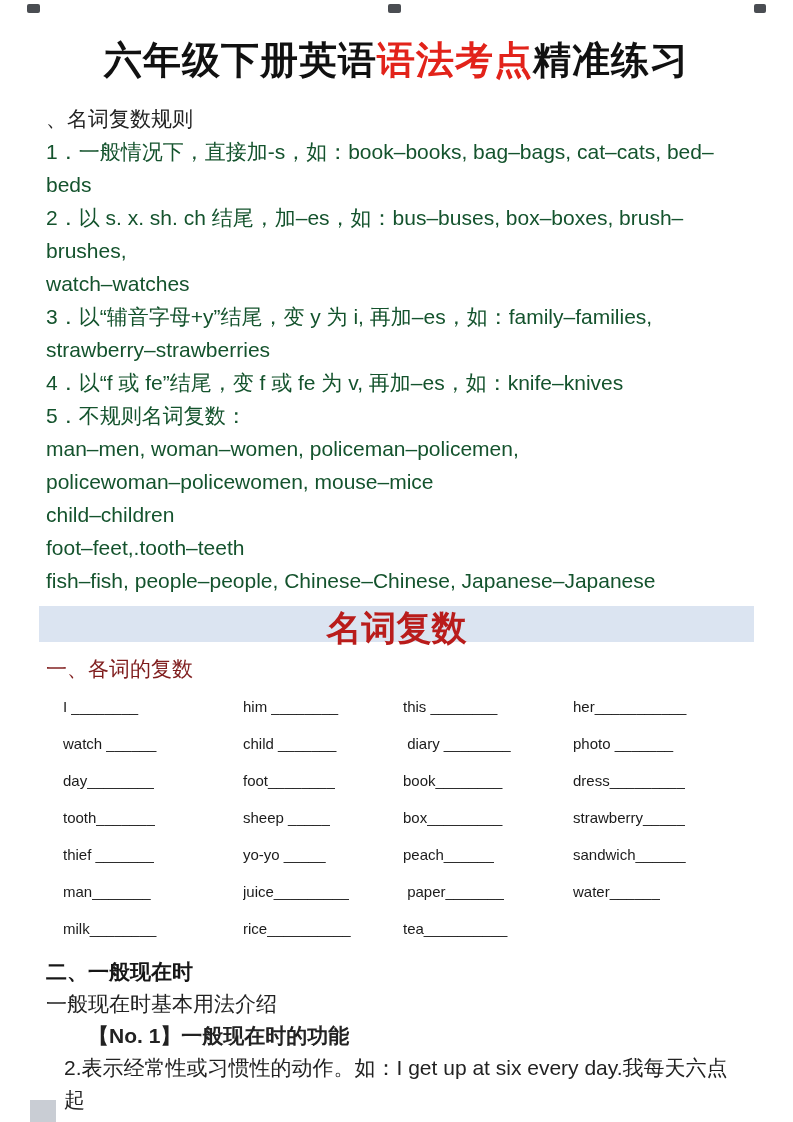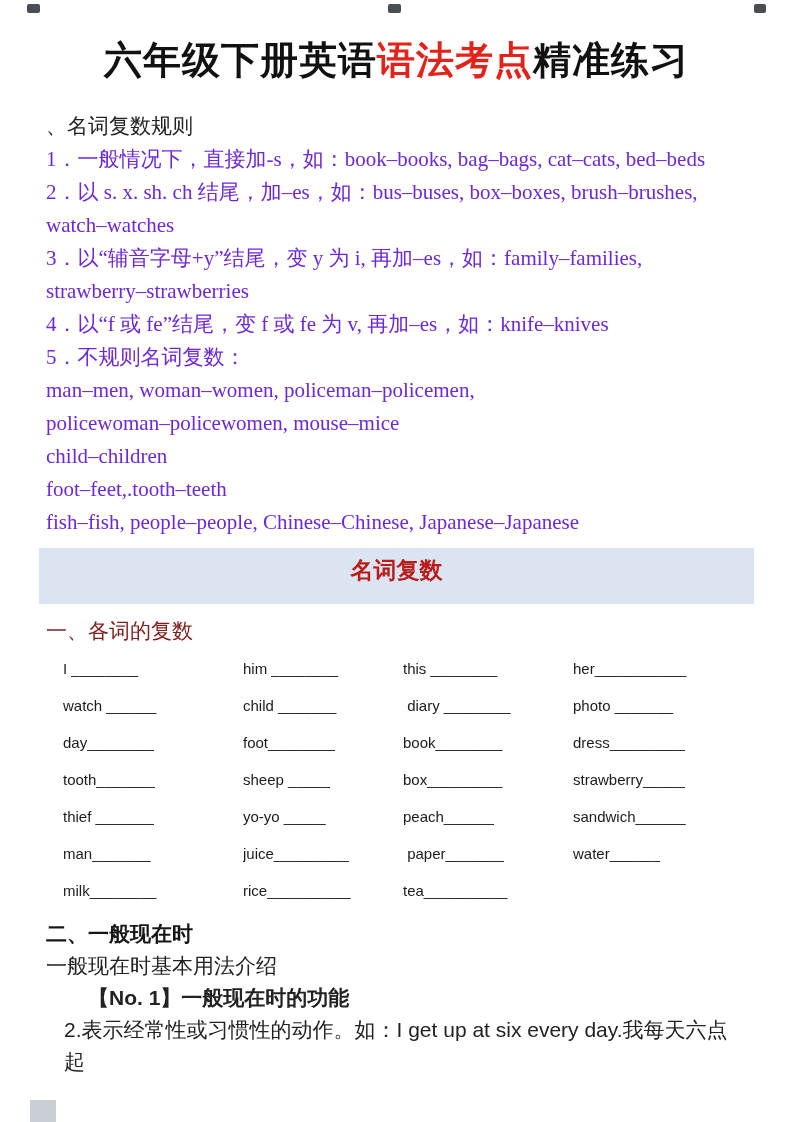--- a/index.html
+++ b/index.html
@@ -21,36 +21,36 @@
     font-size:38px;
     font-weight:bold;
     line-height:48px;
     letter-spacing:1px;
     color:#111111;
     white-space:nowrap;
   }
   .title .red{color:#e2231a;}
   .content{padding:0 46px;}
   
-  .rules{margin-top:26px;font-family:Liberation Serif, serif;}
+  .rules{margin-top:18px;}
   .rules p{
     margin:0;
     font-size:21px;
     line-height:33px;
     white-space:pre-wrap;
-    color:#6d28d9;
+    color:#14532d;
   }
   .rules .rule-heading{color:#222222;}
   
   .banner{
     margin:9px -7px 0 -7px;
-    height:56px;
+    height:36px;
     line-height:44px;
     text-align:center;
-    font-size:23px;
+    font-size:35px;
     font-weight:bold;
   }
   
   .ex-heading{
     margin:10px 0 0 0;
     font-size:21px;
     font-weight:normal;
     line-height:34px;
     color:#7f1d1d;
   }

